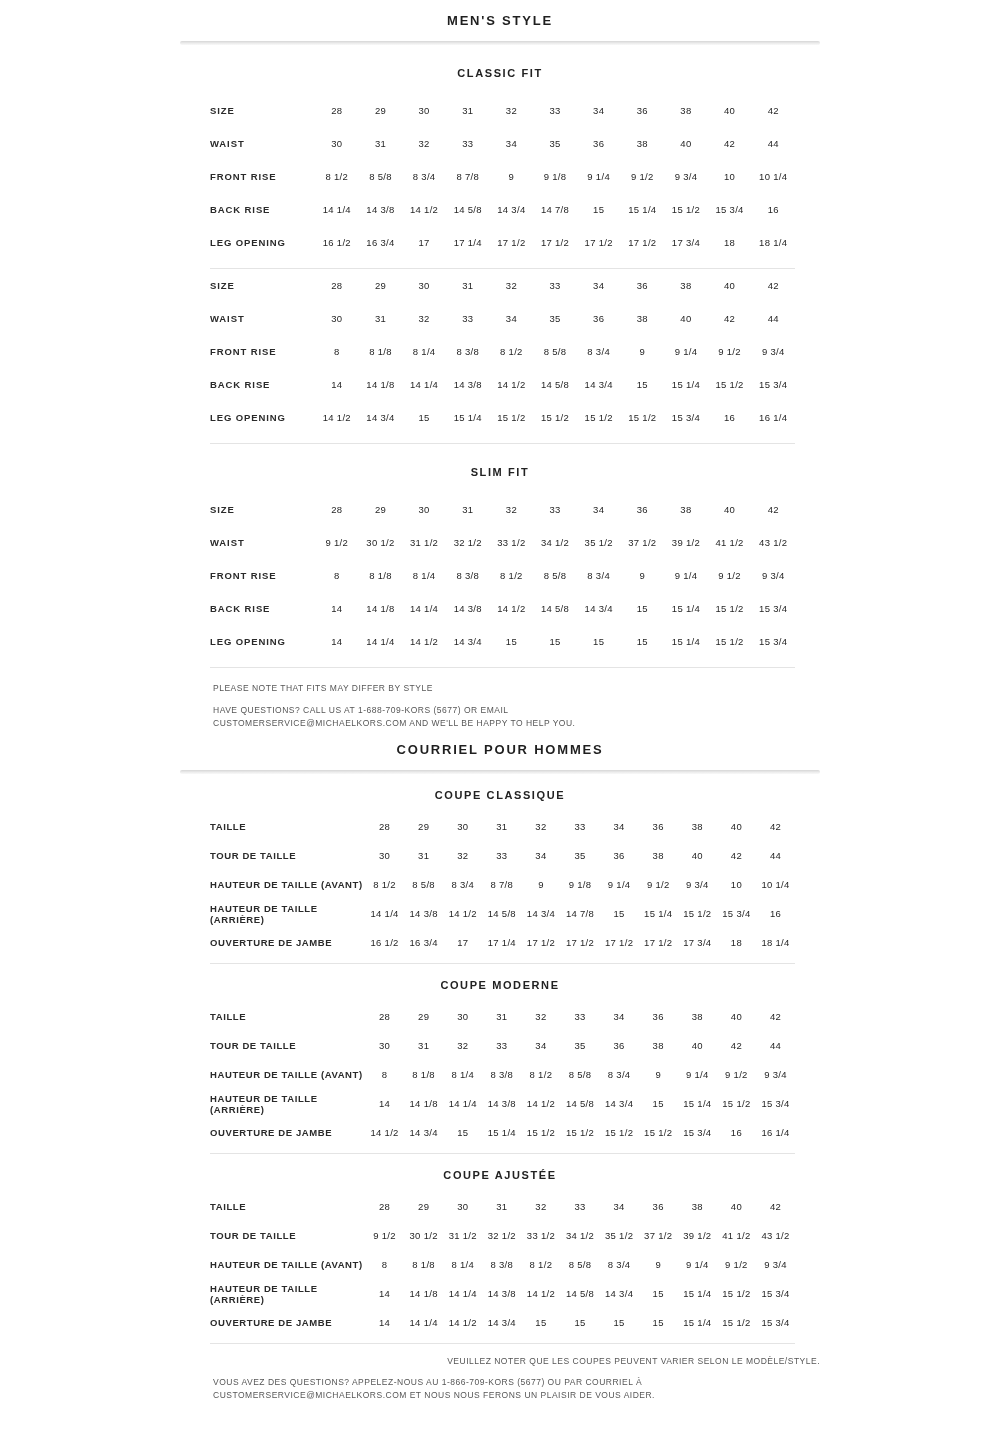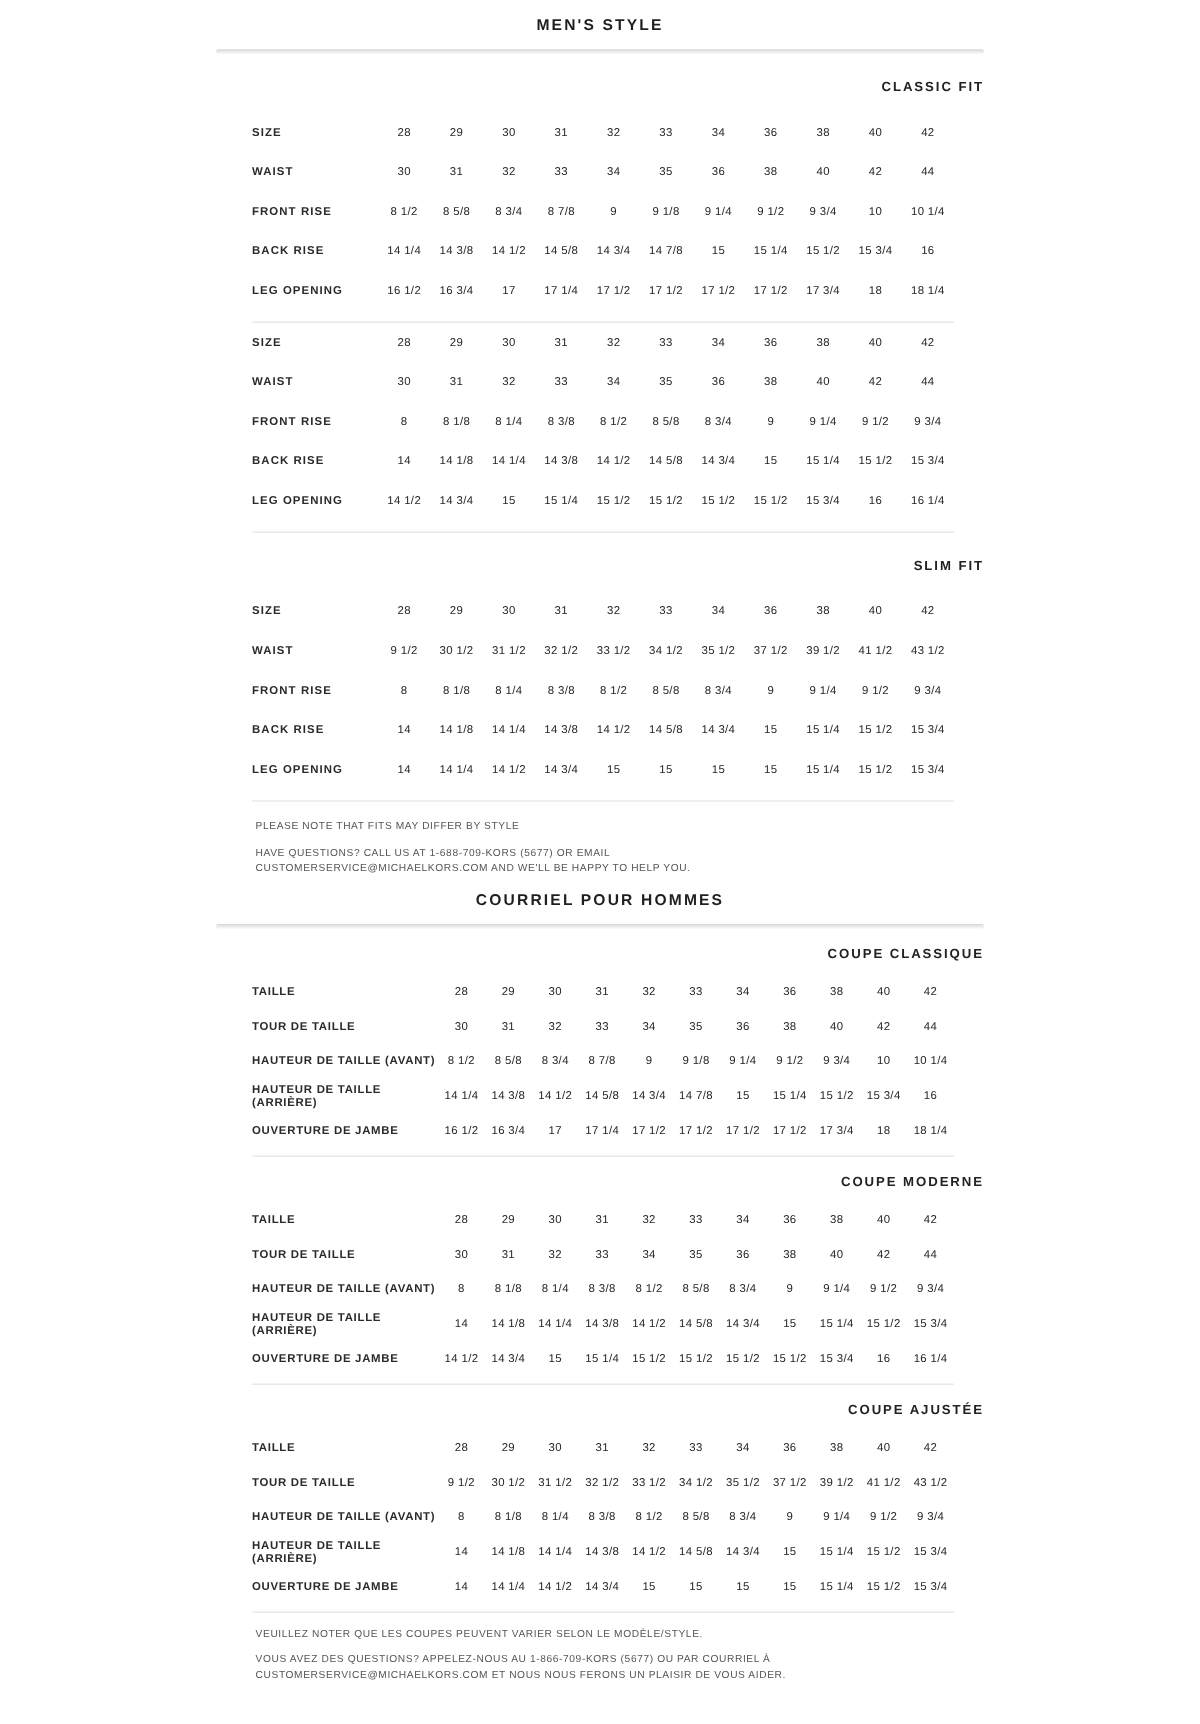--- a/index.html
+++ b/index.html
@@ -28,21 +28,21 @@
     color: #1f1f1f;
     line-height: 16px;
   }
   .main-divider {
     height: 4px;
     border-radius: 2px;
     margin-top: 12px;
     background: linear-gradient(to bottom, #d6d6d6 0%, #ececec 55%, #f9f9f9 100%);
   }
   .section-heading {
-    text-align: right;
+    text-align: center;
     font-size: 11px;
     font-weight: bold;
     letter-spacing: 1.6px;
     color: #222222;
     margin: 22px 0 15px 0;
   }
   .fr-block .section-heading {
     margin: 15px 0 11px 0;
   }
   .size-table {
@@ -101,21 +101,21 @@
   .note-line1 {
     margin: 0 0 9px 0;
   }
   .note-line2 {
     margin: 0;
     max-width: 480px;
   }
   .fr-notes {
     margin-top: 11px;
   }
-  .fr-notes .note-line1 { margin-bottom: 8px; }
+  .fr-notes .note-line1 { margin-bottom: 8px; text-align: right; }
   .fr-notes .note-line2 { max-width: 600px; }
   .fr-title {
     margin-top: 12px;
   }
 </style>
 </head>
 <body>
 
 <div class="page">
   <div class="content">

